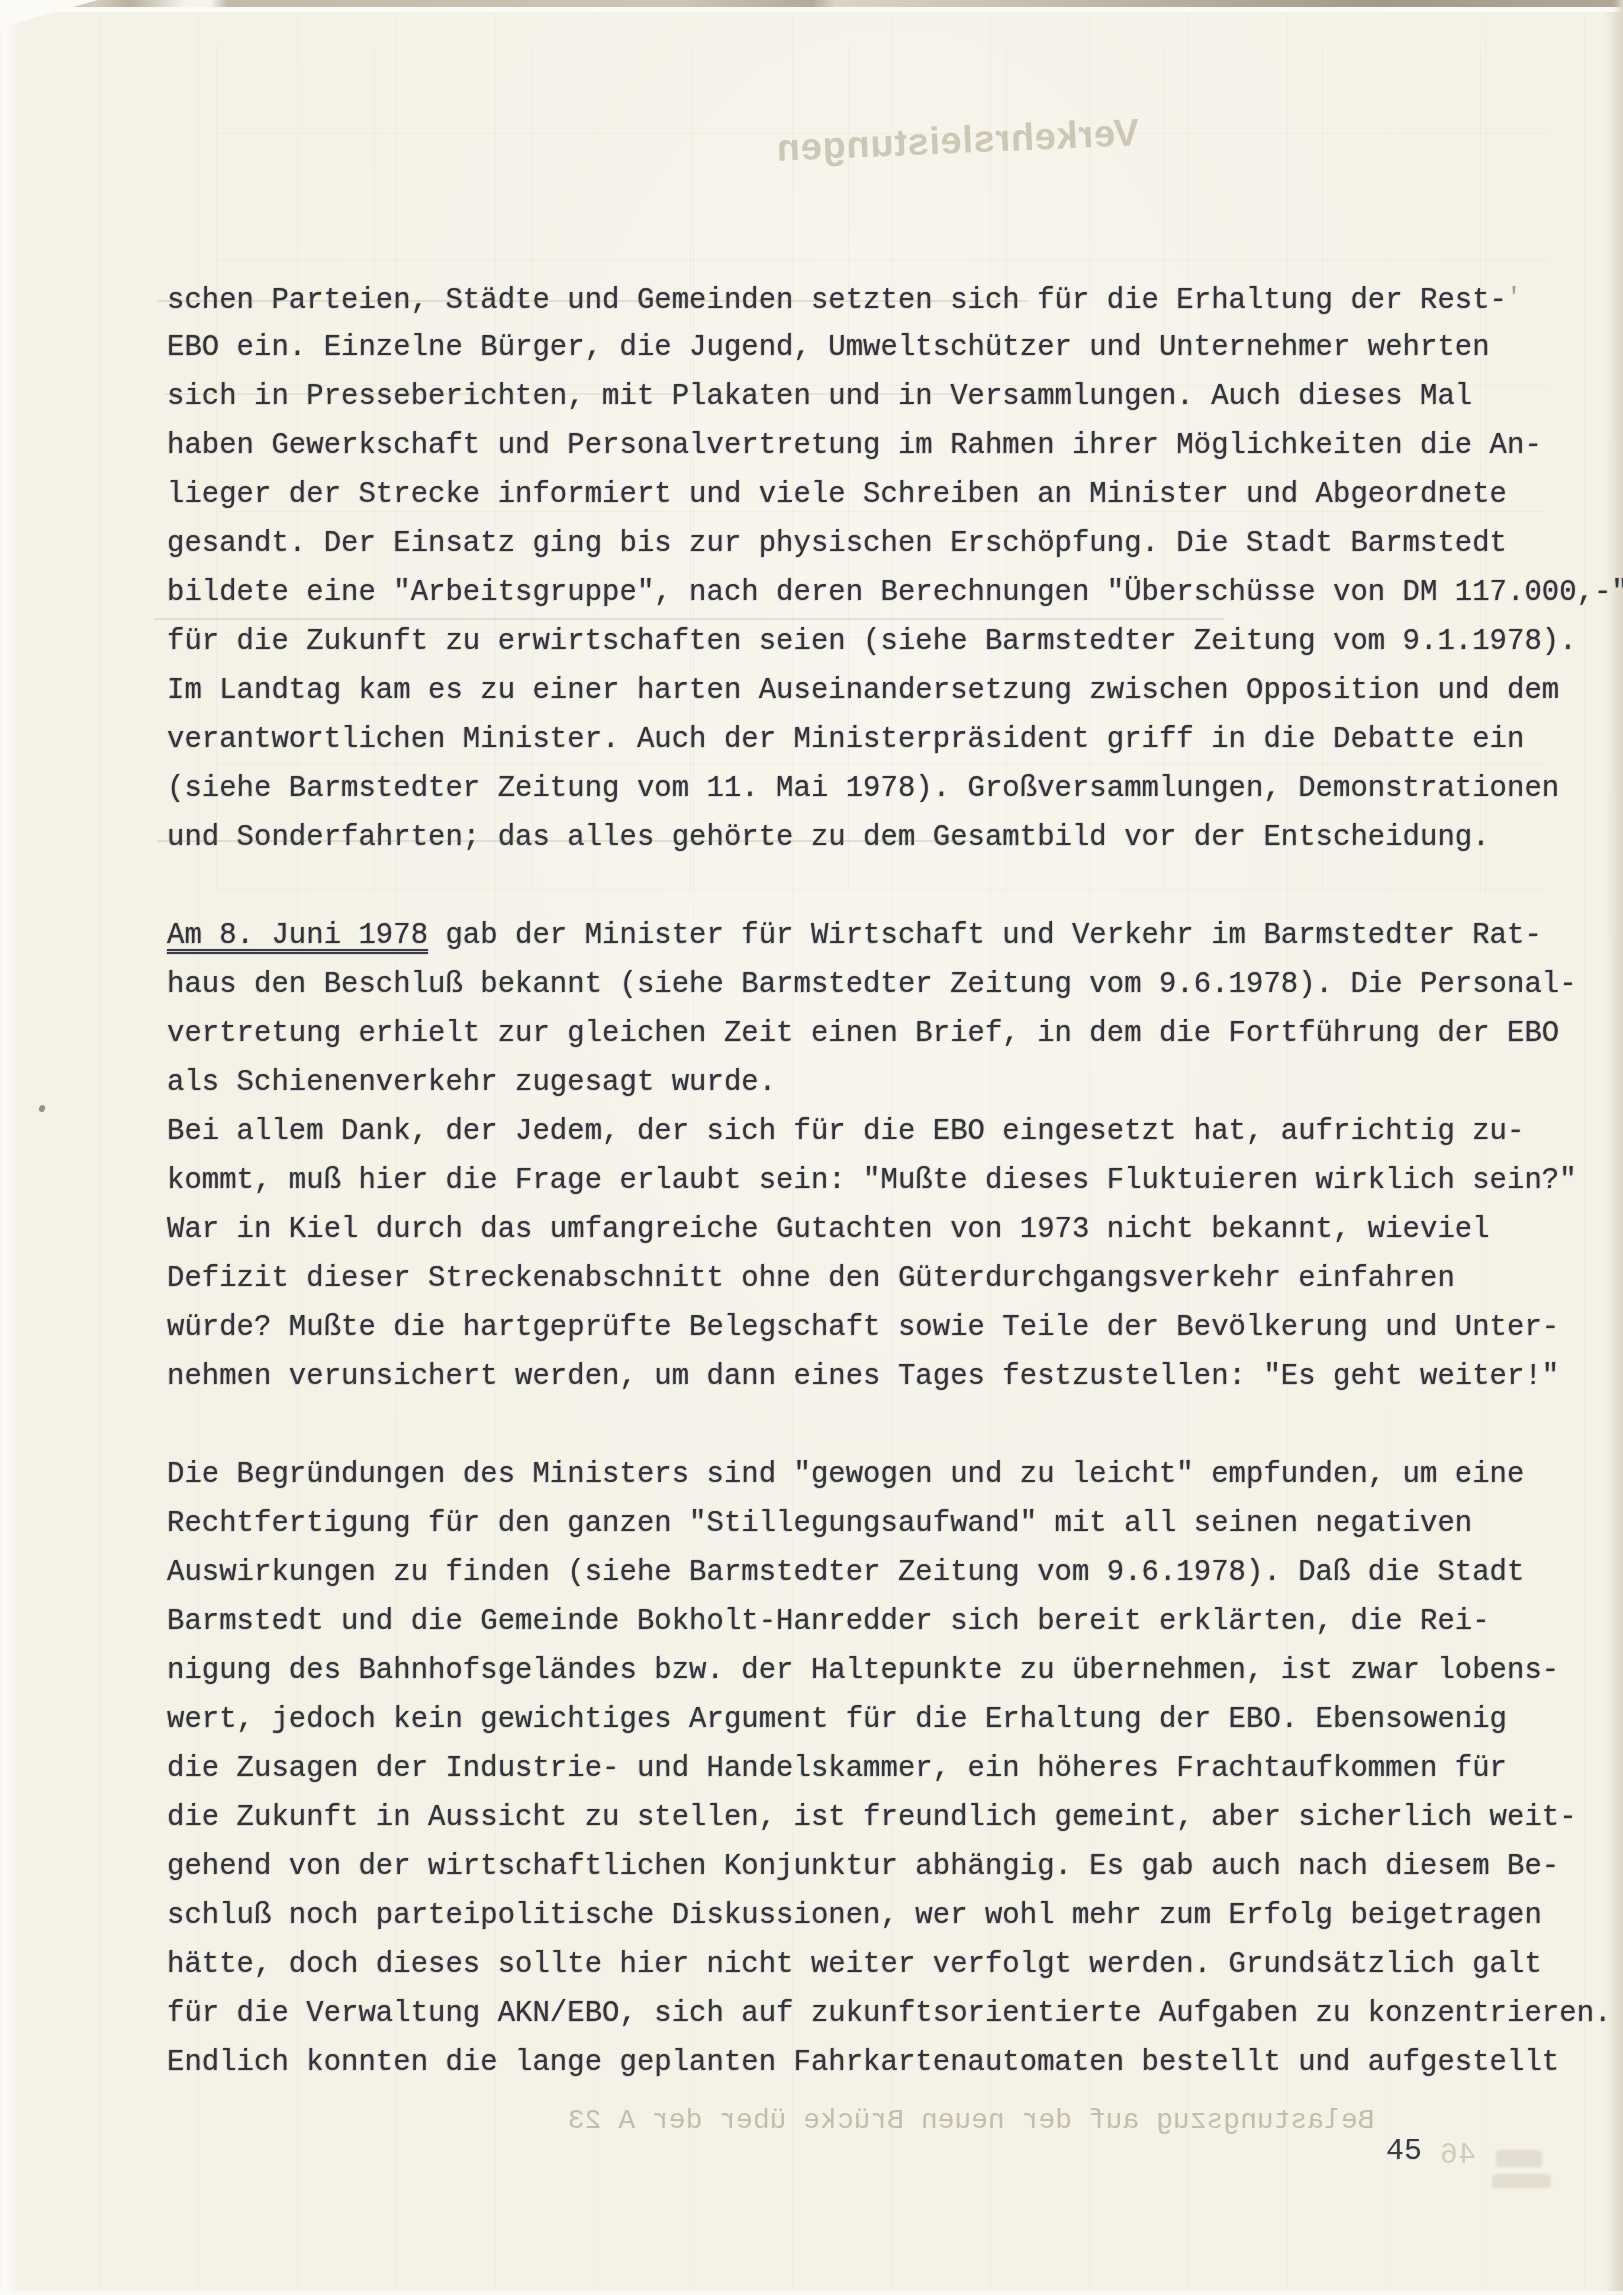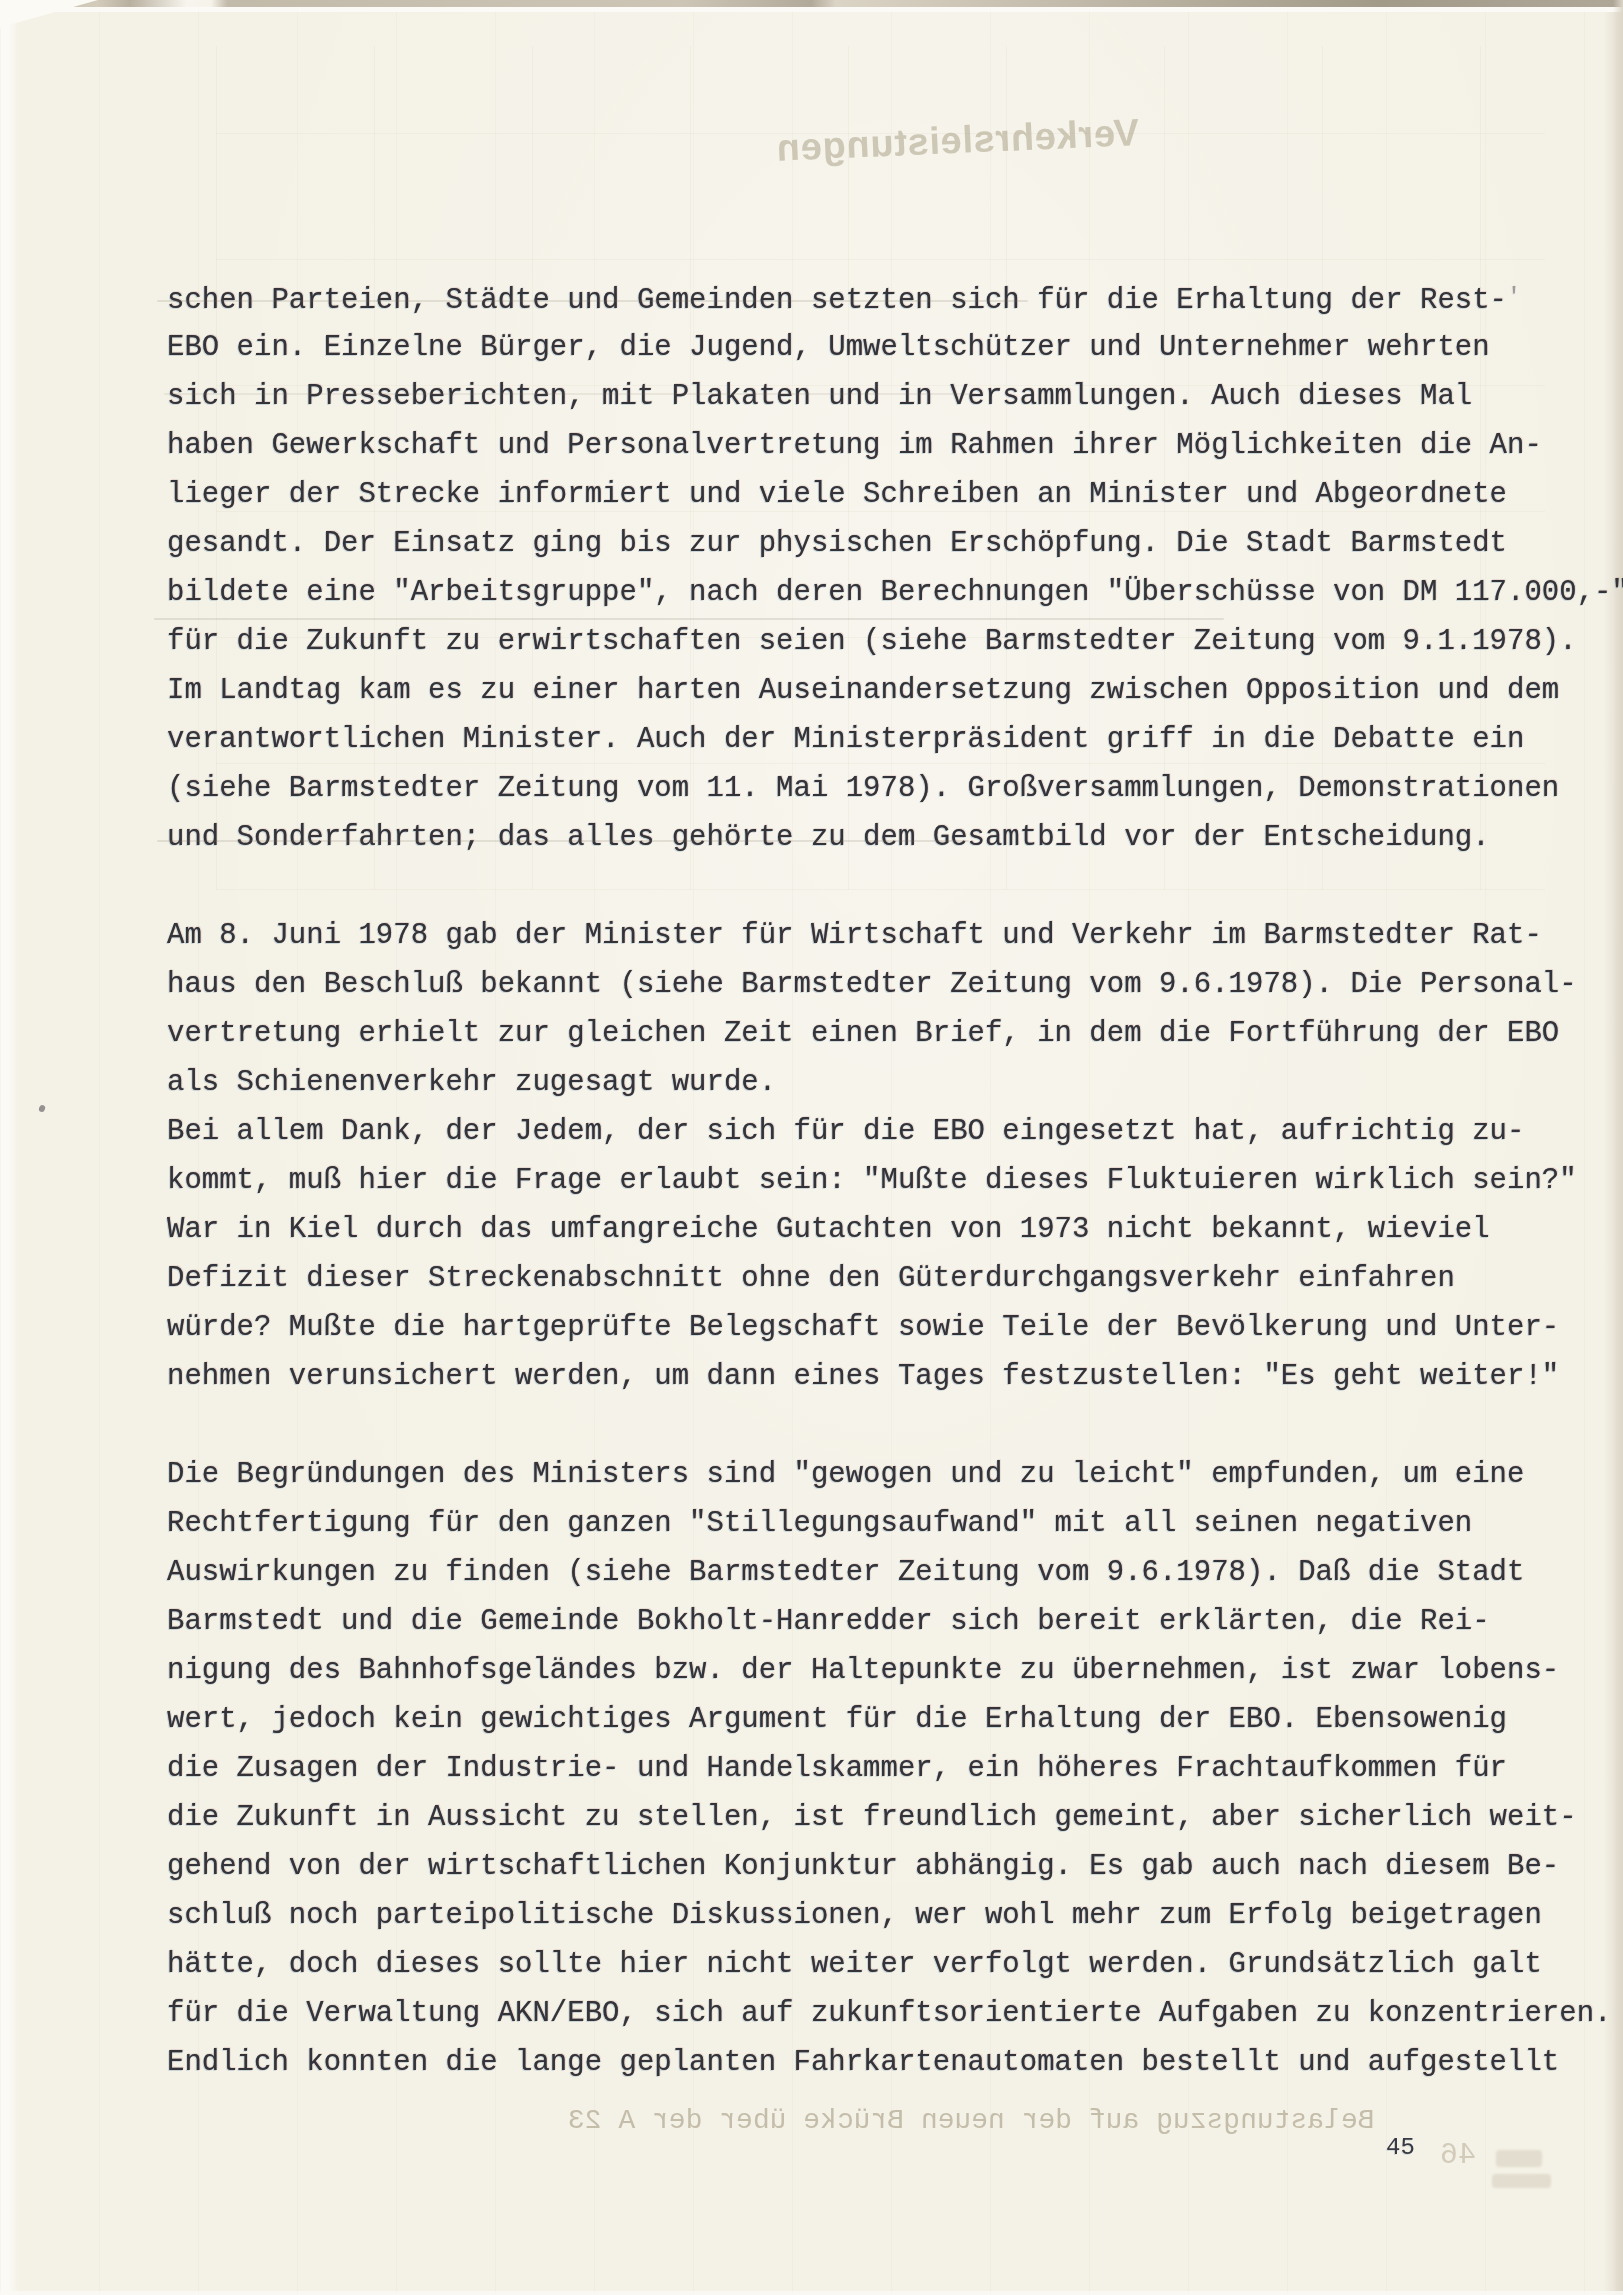--- a/index.html
+++ b/index.html
@@ -42,20 +42,21 @@
 
   .textblock {
     position:absolute; left:167px; top:274px;
     font-size:29px; line-height:49px;
     color:#343339; white-space:pre;
     text-shadow:-1px 0.7px 0 rgba(60,130,170,0.20), 1px -0.7px 0 rgba(185,90,80,0.12), 0 0 0.7px rgba(52,51,57,0.55);
   }
   .para + .para { margin-top:49px; }
   .line { height:49px; }
   .u2 {
+    text-decoration:underline;
     text-decoration-style:double;
     text-decoration-thickness:1.6px;
     text-underline-offset:5.9px;
     text-decoration-color:#3a3a44;
   }
   .faint { opacity:.45; font-size:0.8em; vertical-align:3.9px; }
 
   .ghost {
     position:absolute; transform:scaleX(-1);
     white-space:pre; pointer-events:none;
@@ -74,21 +75,21 @@
   }
   .ghost-pagenum {
     left:1440px; top:2139px;
     font-size:30px; line-height:1.1;
     color:rgba(176,166,140,0.50);
   }
   .ghost-smudge { position:absolute; background:rgba(190,180,155,0.32); border-radius:3.9px; filter:blur(1.3px); }
 
   .page-number {
     position:absolute; left:1386px; top:2135px;
-    font-size:24px; line-height:1.1; color:#393942;
+    font-size:30px; line-height:1.1; color:#393942;
     text-shadow:-0.7px 0.7px 0 rgba(60,130,170,0.18);
   }
 
   .streak { position:absolute; height:2px; background:rgba(125,115,96,0.16); border-radius:1.3px; filter:blur(0.5px); }
   .streak.s1 { left:157px; top:300px; width:871px; }
   .streak.s2 { left:164px; top:393px; width:812px; opacity:.7; }
   .streak.s3 { left:154px; top:618px; width:1070px; }
   .streak.s4 { left:157px; top:840px; width:812px; }
 
   .margin-speck { position:absolute; left:39px; top:1105px; width:5.9px; height:7.2px; background:rgba(70,68,72,0.55); border-radius:50%; transform:rotate(20deg); }

